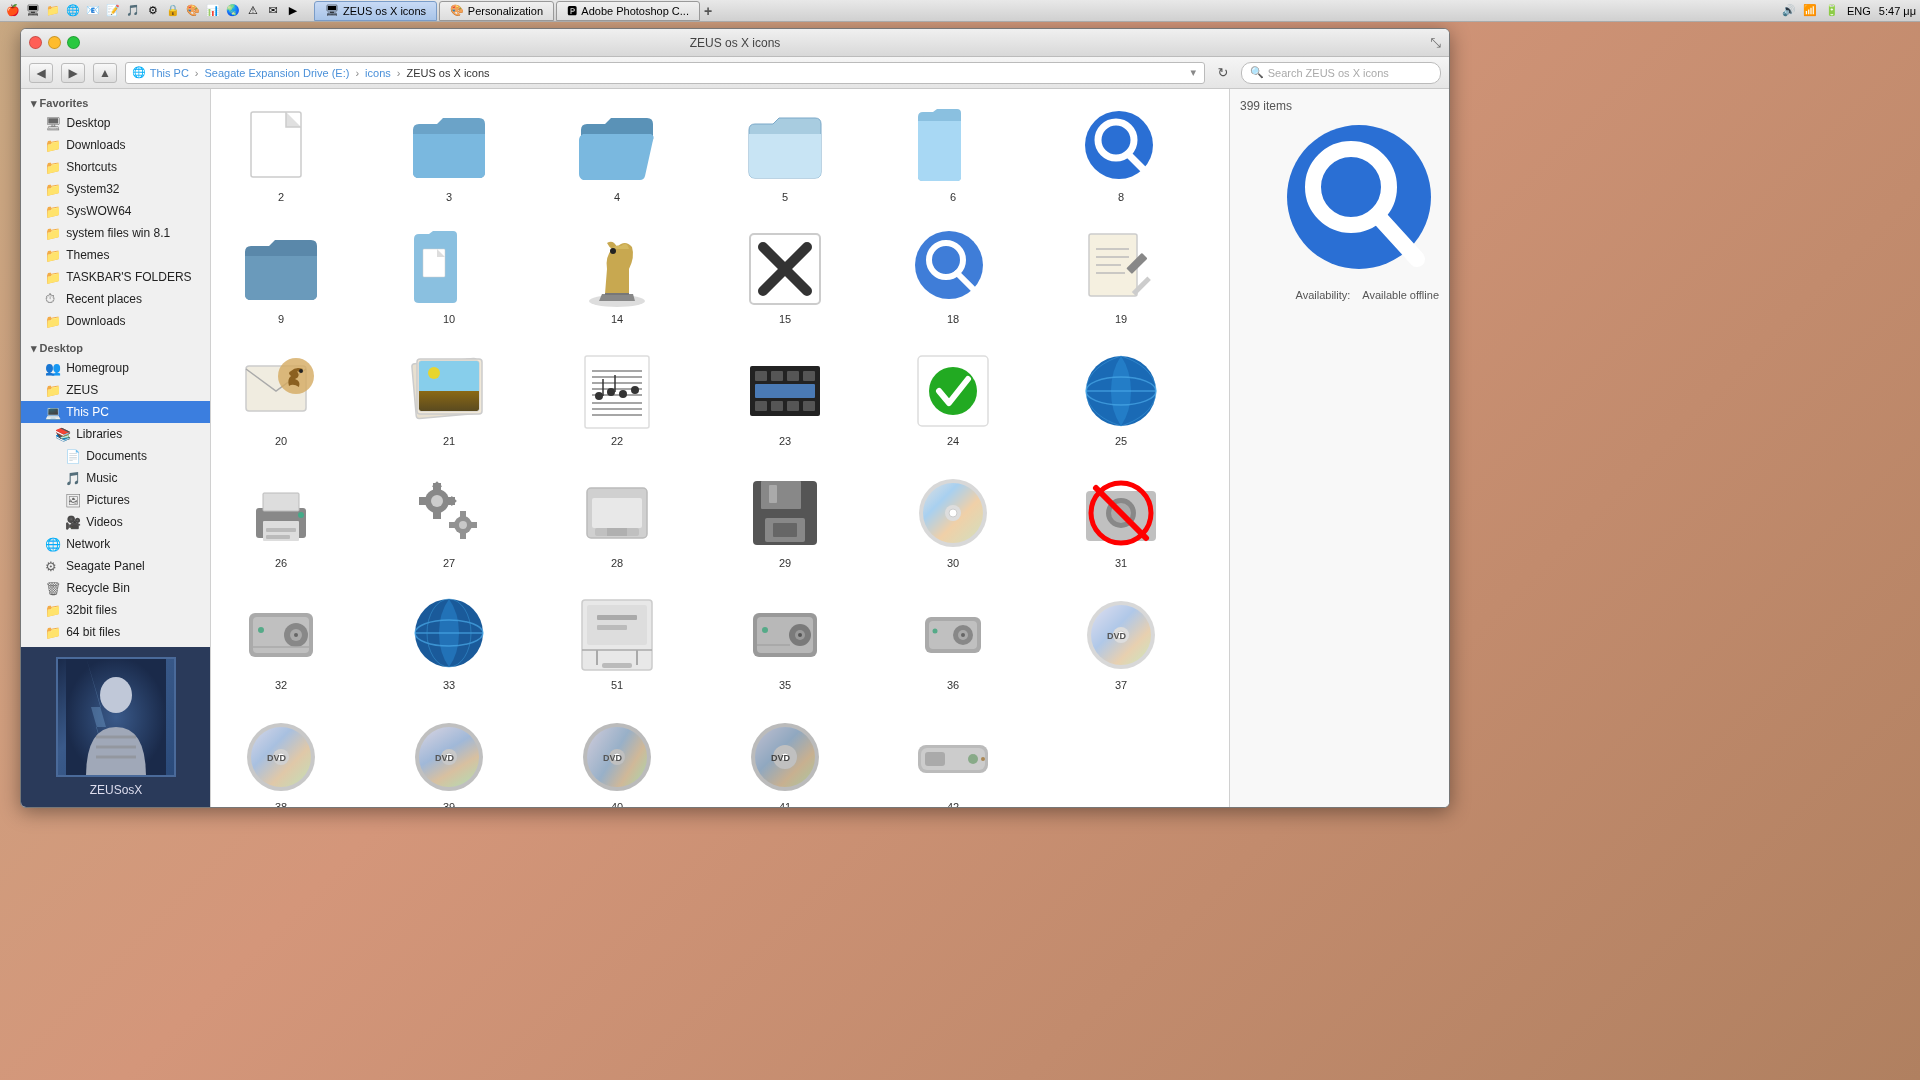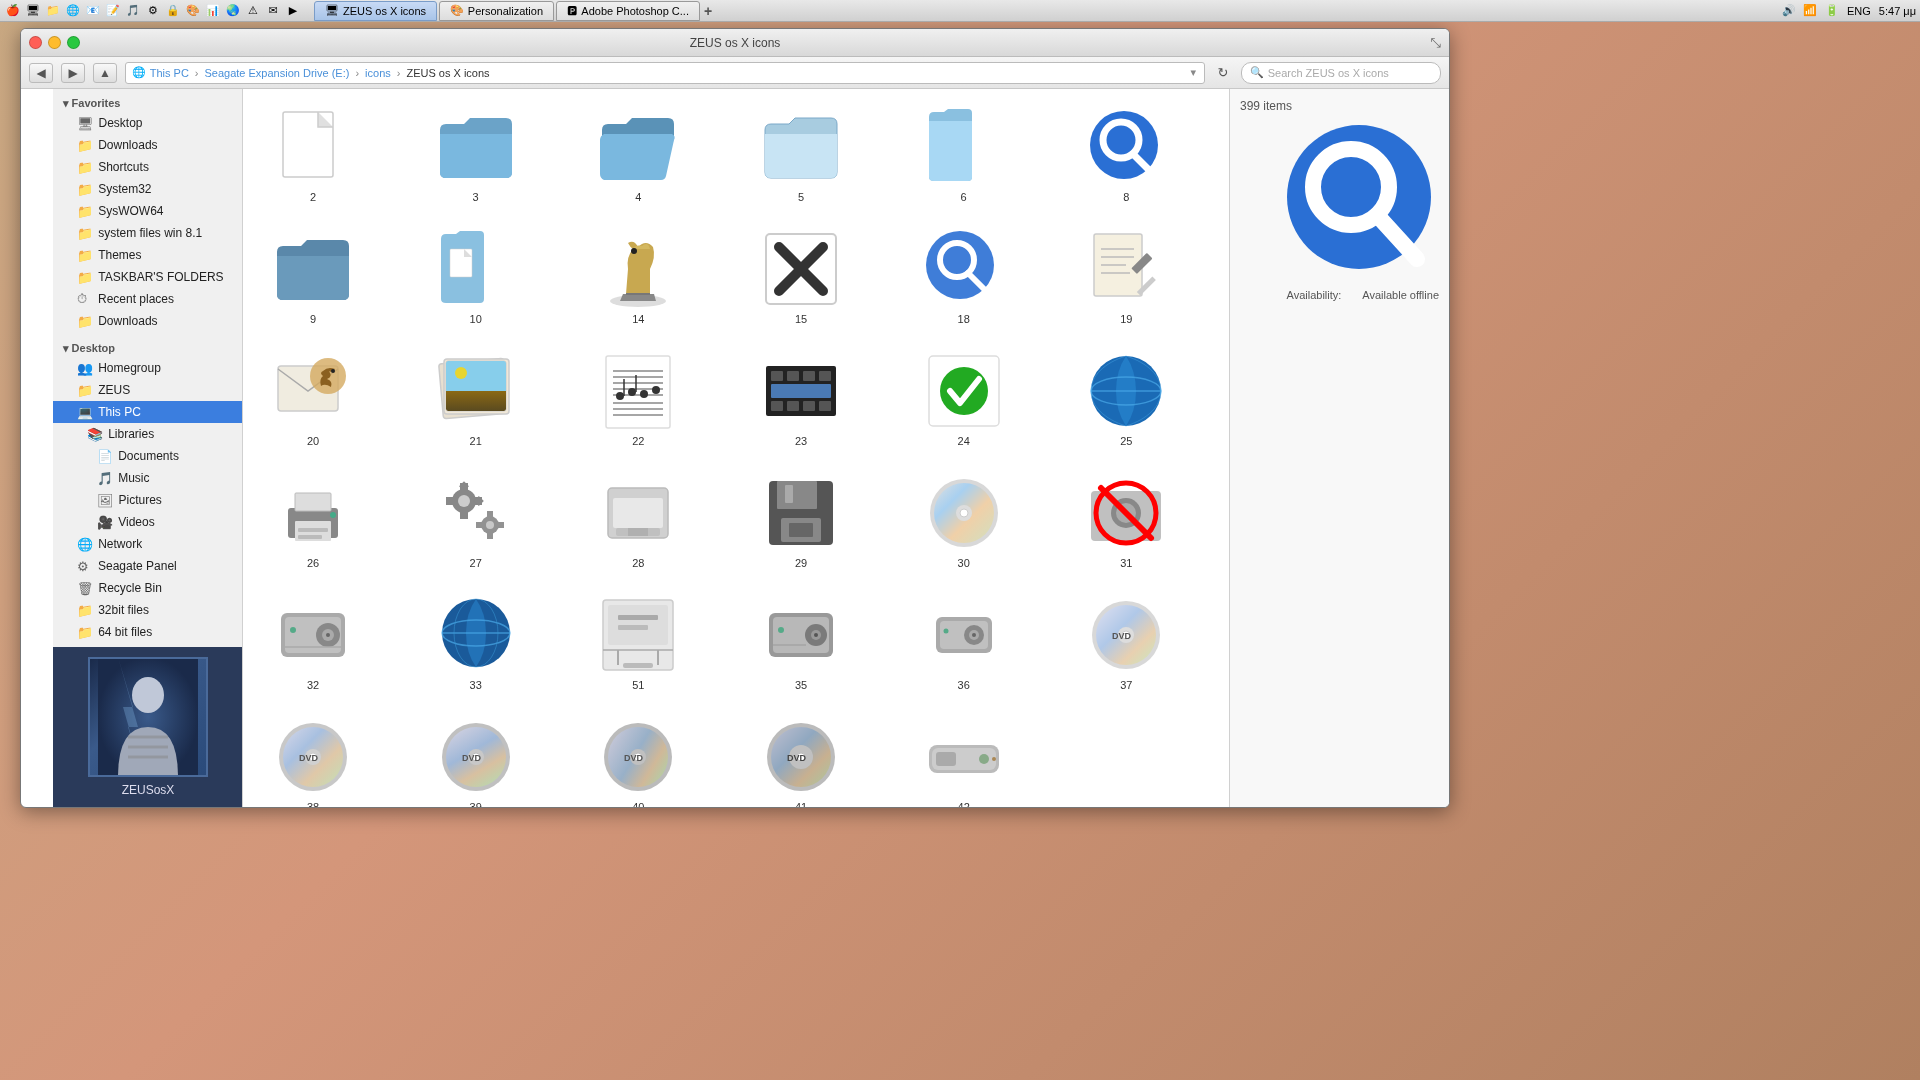--- a/index.html
+++ b/index.html
@@ -194,21 +194,20 @@
       font-size: 13px;
       cursor: pointer;
       color: #555;
     }
 
     
     .content-area {
       flex: 1;
       display: flex;
       overflow: hidden;
-      padding-left: 32px;
     }
 
     
     .sidebar {
       width: 190px;
       min-width: 190px;
       background: #f0f0f0;
       border-right: 1px solid #d0d0d0;
       overflow-y: auto;
       padding: 4px 0;
@@ -324,21 +323,21 @@
     .right-panel-preview {
       width: 160px;
       height: 160px;
       display: flex;
       align-items: center;
       justify-content: center;
     }
     .availability-row {
       display: flex;
       align-items: center;
-      gap: 21px;
+      gap: 12px;
       font-size: 11px;
       color: #555;
     }
 
     
     ::-webkit-scrollbar { width: 8px; height: 8px; }
     ::-webkit-scrollbar-track { background: #f0f0f0; }
     ::-webkit-scrollbar-thumb { background: #bbb; border-radius: 4px; }
   </style>
 </head>

